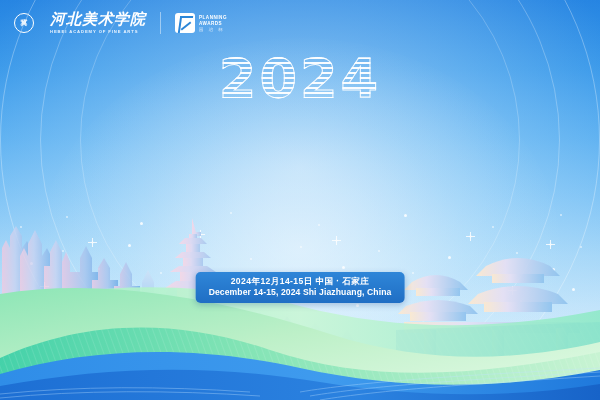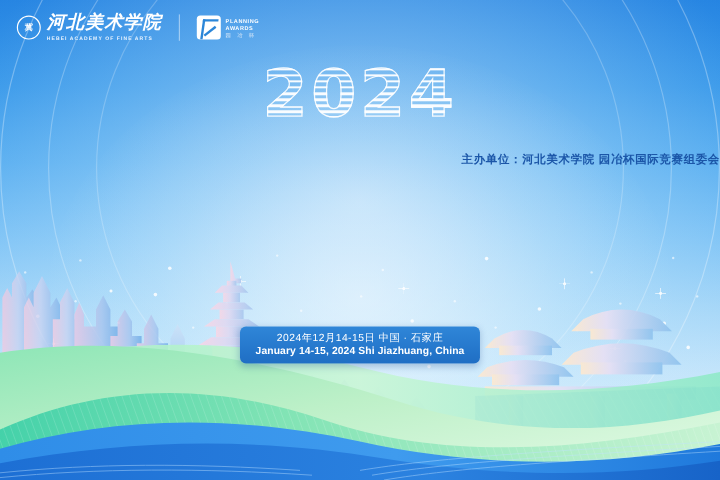--- a/index.html
+++ b/index.html
@@ -39,21 +39,21 @@
   .sparkle4{
     position:absolute;width:9px;height:9px;opacity:.9;
     background:
       radial-gradient(circle at 50% 50%, rgba(255,255,255,.95) 0 1px, rgba(255,255,255,0) 1.5px),
       linear-gradient(to right, rgba(255,255,255,0) 46%, rgba(255,255,255,.9) 50%, rgba(255,255,255,0) 54%),
       linear-gradient(to bottom, rgba(255,255,255,0) 46%, rgba(255,255,255,.9) 50%, rgba(255,255,255,0) 54%);
   }
 
   
   .header{position:absolute;left:14px;top:12px;display:flex;align-items:center;gap:14px;z-index:40;}
-  .logo-block{display:flex;align-items:center;gap:5px;}
+  .logo-block{display:flex;align-items:center;gap:16px;}
   .seal{
     width:20px;height:20px;border-radius:50%;border:1.4px solid #ffffff;
     display:flex;align-items:center;justify-content:center;
     font-size:8px;color:#fff;line-height:1;font-weight:700;
   }
   .seal span{display:block;transform:scale(.85);}
   .hb-text{display:flex;flex-direction:column;gap:2px;}
   .hb-cn{
     font-family:"Liberation Serif","DejaVu Serif",serif;
     font-size:15px;line-height:15px;color:#ffffff;letter-spacing:1px;
@@ -77,21 +77,21 @@
   .yy-mark:after{
     content:"";position:absolute;left:5px;top:12px;width:12px;height:2px;
     background:#2b86d8;transform:rotate(-38deg);
   }
   .yy-text{display:flex;flex-direction:column;gap:1px;}
   .yy-en1{font-size:4.6px;line-height:5px;color:#fff;letter-spacing:.5px;font-weight:700;white-space:nowrap;}
   .yy-en2{font-size:4.6px;line-height:5px;color:#fff;letter-spacing:.5px;font-weight:700;white-space:nowrap;}
   .yy-cn{font-size:4.4px;line-height:5px;color:#dceaf8;letter-spacing:2px;white-space:nowrap;}
 
   
-  .content{position:absolute;left:0;right:0;top:0;z-index:30;text-align:right;}
+  .content{position:absolute;left:0;right:0;top:0;z-index:30;text-align:left;}
 
   .year-wrap{margin-top:52px;display:flex;justify-content:center;}
   .year{
     font-family:"DejaVu Sans","Liberation Sans",sans-serif;
     font-size:54px;font-weight:700;letter-spacing:3px;line-height:54px;
     color:transparent;
     -webkit-text-stroke:1px rgba(255,255,255,.9);
     background-image:repeating-linear-gradient(
       180deg,
       rgba(255,255,255,.95) 0px,
@@ -124,21 +124,21 @@
   }
 
   
   .date-badge{
     position:absolute;left:50%;top:272px;transform:translateX(-50%);
     background:linear-gradient(180deg,#2f86d8 0%,#1f6ec4 100%);
     border-radius:5px;padding:4px 13px 5px;
     box-shadow:0 2px 6px rgba(20,70,140,.28);
     z-index:35;text-align:center;
   }
-  .date-cn{font-size:8.6px;line-height:11px;color:#ffffff;font-weight:400;letter-spacing:.4px;white-space:nowrap;text-align:center;}
+  .date-cn{font-size:8.6px;line-height:11px;color:#ffffff;font-weight:700;letter-spacing:.4px;white-space:nowrap;text-align:center;}
   .date-en{font-size:8.6px;line-height:11px;color:#ffffff;font-weight:700;letter-spacing:.1px;white-space:nowrap;}
 
   
   .scene{position:absolute;left:0;right:0;bottom:0;height:190px;z-index:10;}
   .scene svg{display:block;width:100%;height:100%;}
   .scene-back{position:absolute;left:0;right:0;bottom:0;height:200px;z-index:8;}
   .scene-back svg{display:block;width:100%;height:100%;}
 </style>
 </head>
 <body>
@@ -218,26 +218,25 @@
         <div class="yy-en2">AWARDS</div>
         <div class="yy-cn">园 冶 杯</div>
       </div>
     </div>
   </div>
 
   <div class="content">
     <div class="year-wrap">
       <div class="year">2024</div>
     </div>
-    <div class="organizers">主办单位：河北美术学院  园冶杯国际竞赛组委会</div>
   </div>
 
   <div class="date-badge">
     <div class="date-cn">2024年12月14-15日  中国 · 石家庄</div>
-    <div class="date-en">January 14-15, 2024 Shi Jiazhuang, China</div>
+    <div class="date-en">December 14-15, 2024 Shi Jiazhuang, China</div>
   </div>
 
   <div class="scene-back">
     <svg viewBox="0 0 600 200" preserveAspectRatio="none">
       <defs>
         <linearGradient id="gCity1" x1="0" y1="0" x2="1" y2="0">
           <stop offset="0%" stop-color="#f2c9e0"></stop>
           <stop offset="45%" stop-color="#c9d3f2"></stop>
           <stop offset="100%" stop-color="#7fb4ea"></stop>
         </linearGradient>

